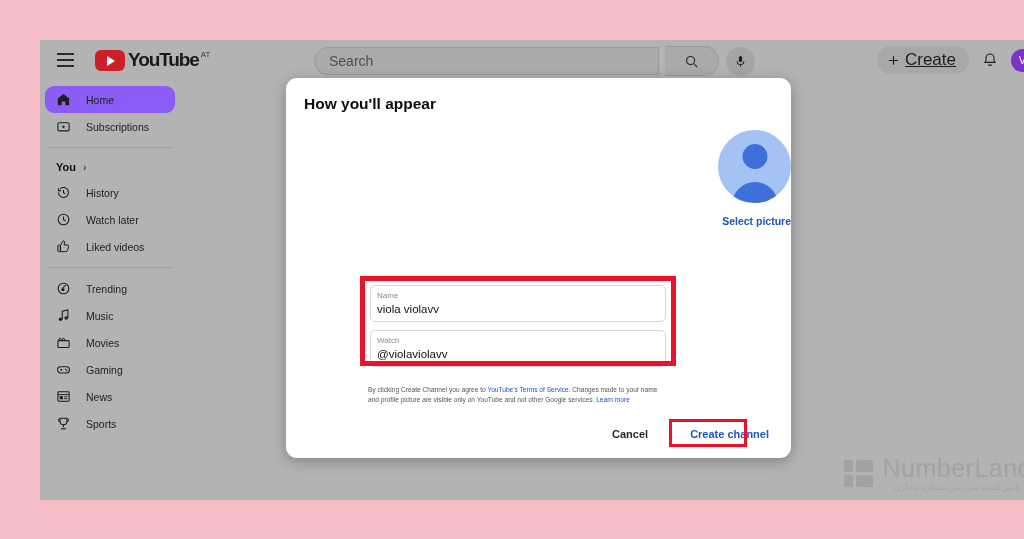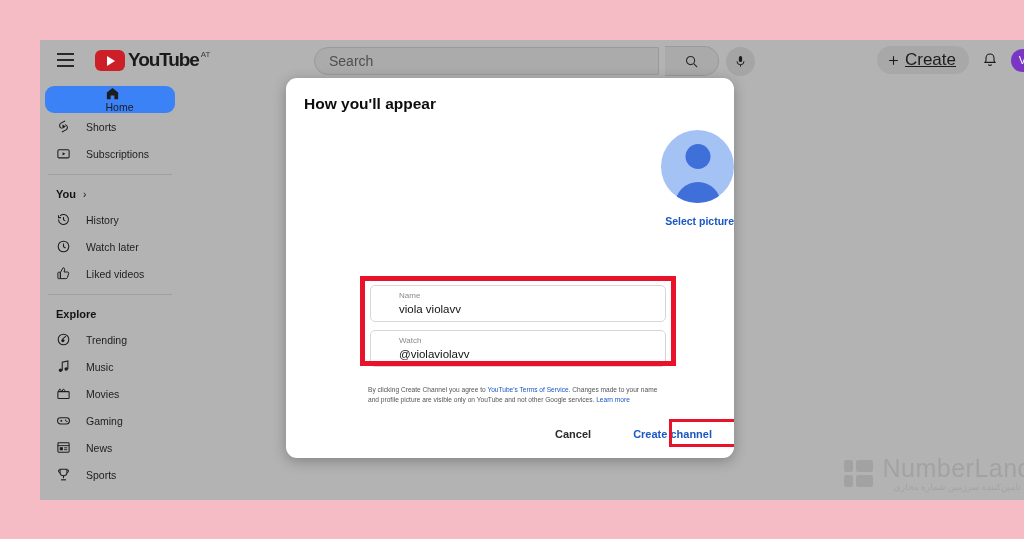--- a/index.html
+++ b/index.html
@@ -108,21 +108,21 @@
     width: 140px; height: 420px;
     padding-top: 6px;
     overflow: hidden;
   }
   .nav-item {
     display: flex; align-items: center;
     height: 27px; margin: 0 5px;
     border-radius: 9px; padding-left: 11px;
     cursor: pointer;
   }
-  .nav-item.active { background: #3b82f6; flex-direction: column; }
+  .nav-item.active { background: #8b5cf6; }
   .nav-item .ico {
     width: 22px; display: flex; align-items: center; justify-content: flex-start;
     color: #1d1d1d;
   }
   .nav-item .lbl {
     font-size: 10.5px; color: #1d1d1d; margin-left: 8px;
     white-space: nowrap;
   }
   .nav-divider {
     height: 1px; background: #a0a0a0;
@@ -137,21 +137,21 @@
   }
   .nav-head .chev {
     margin-left: 7px; color: #131313; font-size: 10px;
   }
   .nav-head.static { cursor: default; }
 
   
   #dialog {
     position: absolute;
     left: 286px; top: 78px;
-    width: 448px; height: 380px;
+    width: 505px; height: 380px;
     background: #ffffff;
     border-radius: 11px;
     box-shadow: 0 3px 14px rgba(0,0,0,0.28);
     overflow: hidden;
   }
   #dialog-title {
     font-size: 15.5px; font-weight: bold; color: #0d0d0d;
     margin: 17px 0 0 18px;
   }
   #avatar-area {
@@ -197,21 +197,21 @@
   }
 
   #fields {
     position: absolute; left: 84px; top: 207px;
     width: 296px;
   }
   .field {
     height: 37px;
     border: 1px solid #d6d6d6; border-radius: 5px;
     background: #fff;
-    padding: 4px 11px 0 28px;
+    padding: 4px 11px 0 6px;
     margin-bottom: 8px;
   }
   .field .flabel {
     font-size: 8px; color: #8a8a8a; line-height: 11px;
   }
   .field .fvalue {
     font-size: 11.5px; color: #111; line-height: 16px;
   }
 
   #legal {
@@ -319,29 +319,20 @@
 
     <div class="nav-item active">
       <span class="ico">
         <svg width="15" height="15" viewBox="0 0 24 24">
             <path d="M12 3 3 10.2V21h6v-6h6v6h6V10.2z" fill="#1d1d1d"></path>
           </svg>
       </span>
       <span class="lbl">Home</span>
     </div>
 
-    <div class="nav-item">
-      <span class="ico">
-        <svg width="15" height="15" viewBox="0 0 24 24">
-          <path d="M14.5 3.2 8 6.6a4.3 4.3 0 0 0 0 7.6l1.6.8M9.5 20.8 16 17.4a4.3 4.3 0 0 0 0-7.6l-1.6-.8" fill="none" stroke="#1d1d1d" stroke-width="1.7"></path>
-          <path d="M10.3 8.6v6.8l5.4-3.4z" fill="#1d1d1d"></path>
-        </svg>
-      </span>
-      <span class="lbl">Shorts</span>
-    </div>
 
     <div class="nav-item">
       <span class="ico">
         <svg width="15" height="15" viewBox="0 0 24 24">
           <rect x="3" y="6" width="18" height="13" rx="2" fill="none" stroke="#1d1d1d" stroke-width="1.7"></rect>
           <path d="M10.5 10v5l4.5-2.5z" fill="#1d1d1d"></path>
         </svg>
       </span>
       <span class="lbl">Subscriptions</span>
     </div>
@@ -379,23 +370,20 @@
         <svg width="15" height="15" viewBox="0 0 24 24">
           <path d="M7 10.5 11.2 3a2 2 0 0 1 2.6 2.3L13 9.6h5.3a2 2 0 0 1 1.9 2.6l-1.9 6.2a2.6 2.6 0 0 1-2.5 1.8H7z" fill="none" stroke="#1d1d1d" stroke-width="1.6"></path>
           <rect x="3" y="10" width="4" height="10.2" rx="1" fill="none" stroke="#1d1d1d" stroke-width="1.6"></rect>
         </svg>
       </span>
       <span class="lbl">Liked videos</span>
     </div>
 
     <div class="nav-divider"></div>
 
-    <div class="nav-head static">
-      <span class="lbl">Explore</span>
-    </div>
 
     <div class="nav-item">
       <span class="ico">
         <svg width="15" height="15" viewBox="0 0 24 24">
           <circle cx="12" cy="12" r="8.5" fill="none" stroke="#1d1d1d" stroke-width="1.7"></circle>
           <path d="M16 6.5 10.5 11" stroke="#1d1d1d" stroke-width="1.7" fill="none"></path>
           <circle cx="11" cy="13.6" r="2.6" fill="#1d1d1d"></circle>
         </svg>
       </span>
       <span class="lbl">Trending</span>

